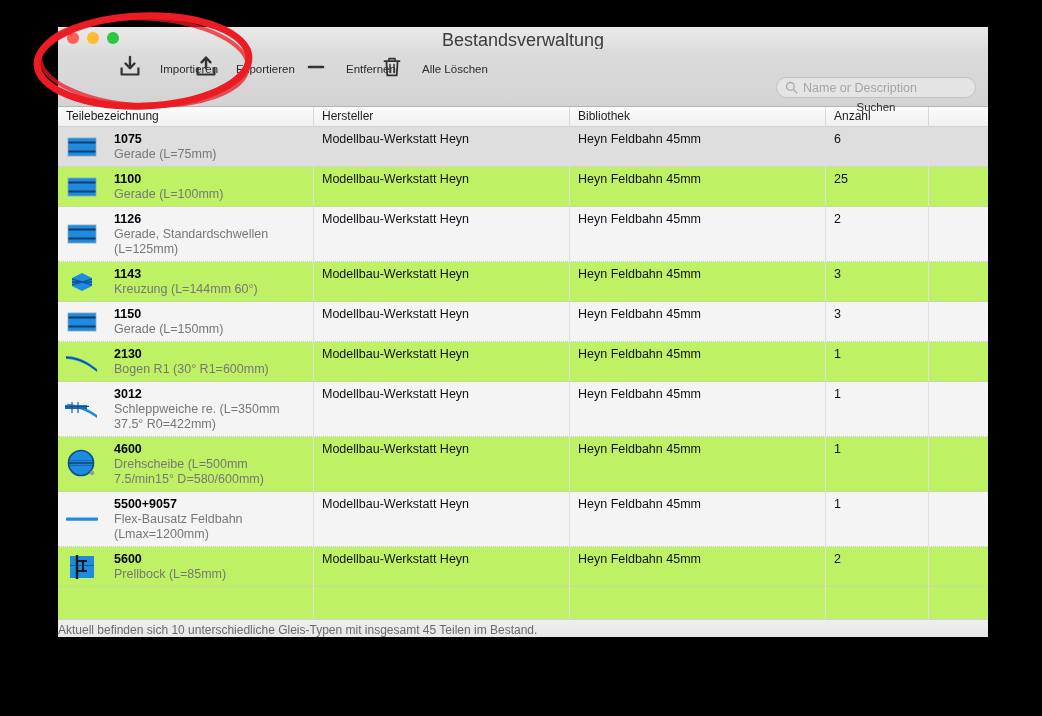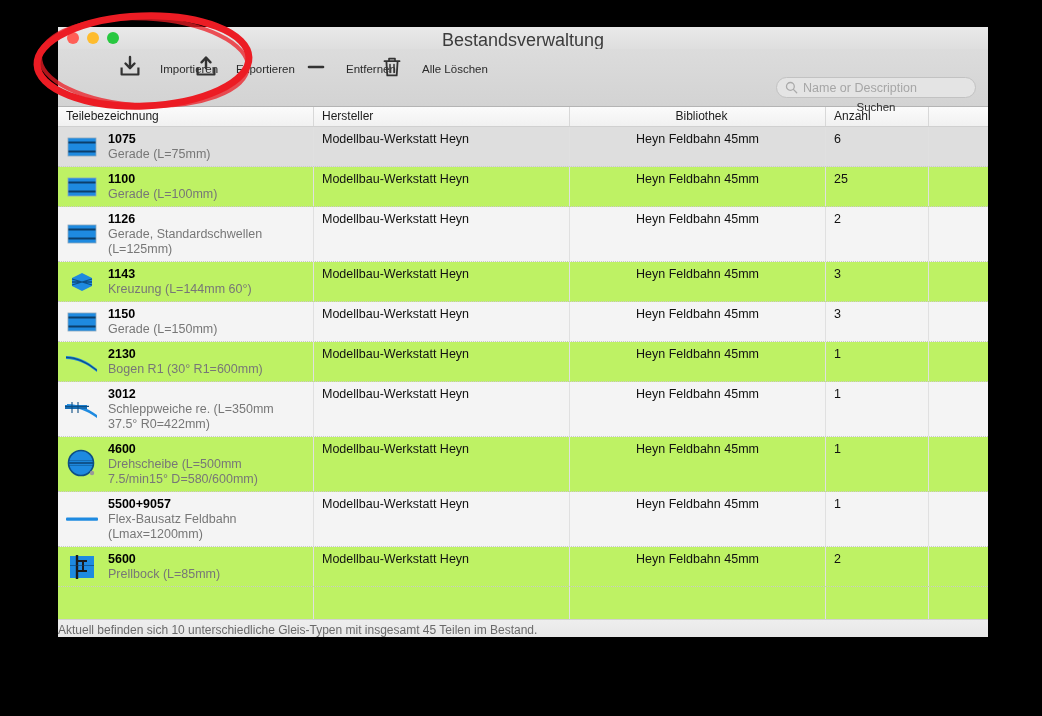--- a/index.html
+++ b/index.html
@@ -154,21 +154,21 @@
     box-sizing: border-box;
     padding: 2px 0 0 8px;
     border-right: 1px solid #d8d8d8;
     overflow: hidden;
     white-space: nowrap;
   }
   .th:last-child { border-right: none; }
 
   .col-a { width: 256px; }
   .col-b { width: 256px; }
-  .col-c { width: 256px; text-align: center; }
+  .col-c { width: 256px; }
   .col-d { width: 103px; }
   .col-e { width: 57px; }
 
   .table-body {
     position: relative;
     height: 492px;
     background: #ffffff;
     overflow: hidden;
   }
 
@@ -187,21 +187,21 @@
     border-right: 1px solid #e0e0e0;
     padding: 4px 8px 4px 8px;
     overflow: hidden;
   }
   .cell:last-child { border-right: none; }
 
   .part-cell {
     display: flex;
     align-items: flex-start;
     padding-left: 4px;
-    gap: 6px;
+    gap: 12px;
   }
   .part-thumb {
     width: 40px;
     flex: none;
     display: flex;
     align-items: center;
     justify-content: center;
     align-self: center;
   }
   .part-text { flex: 1; min-width: 0; padding-top: 1px; }

